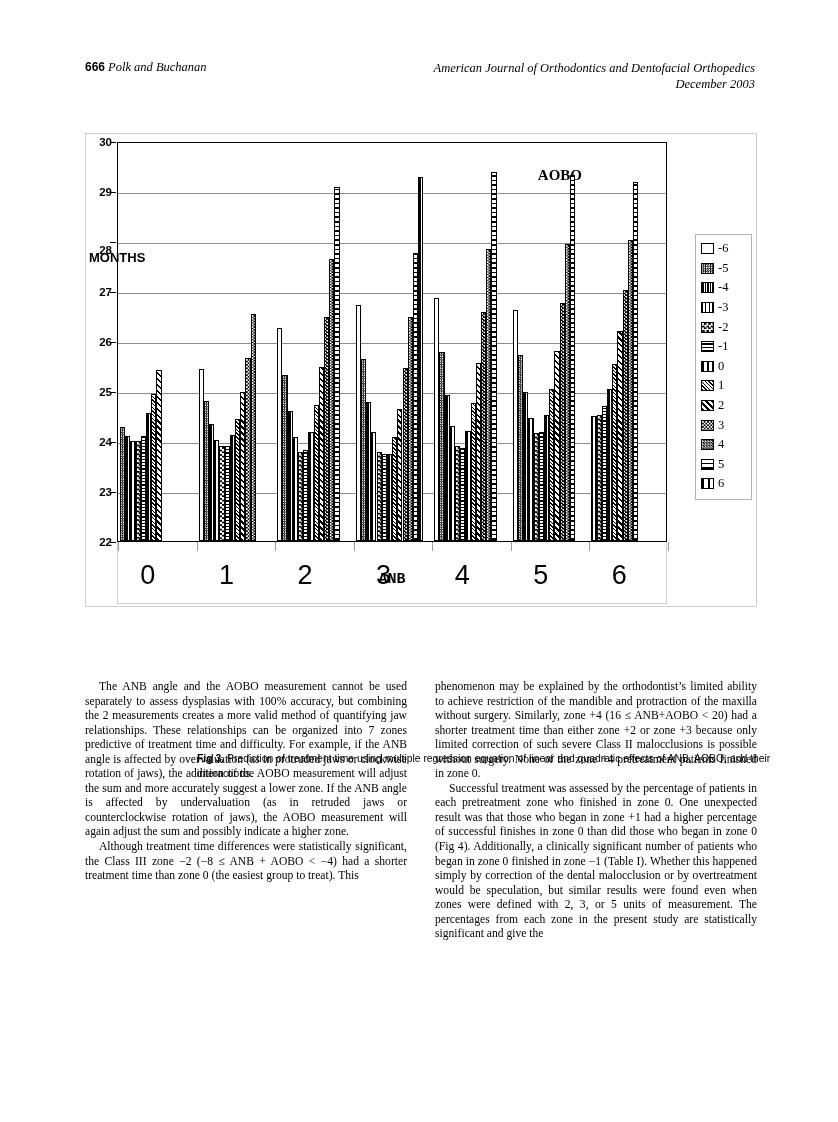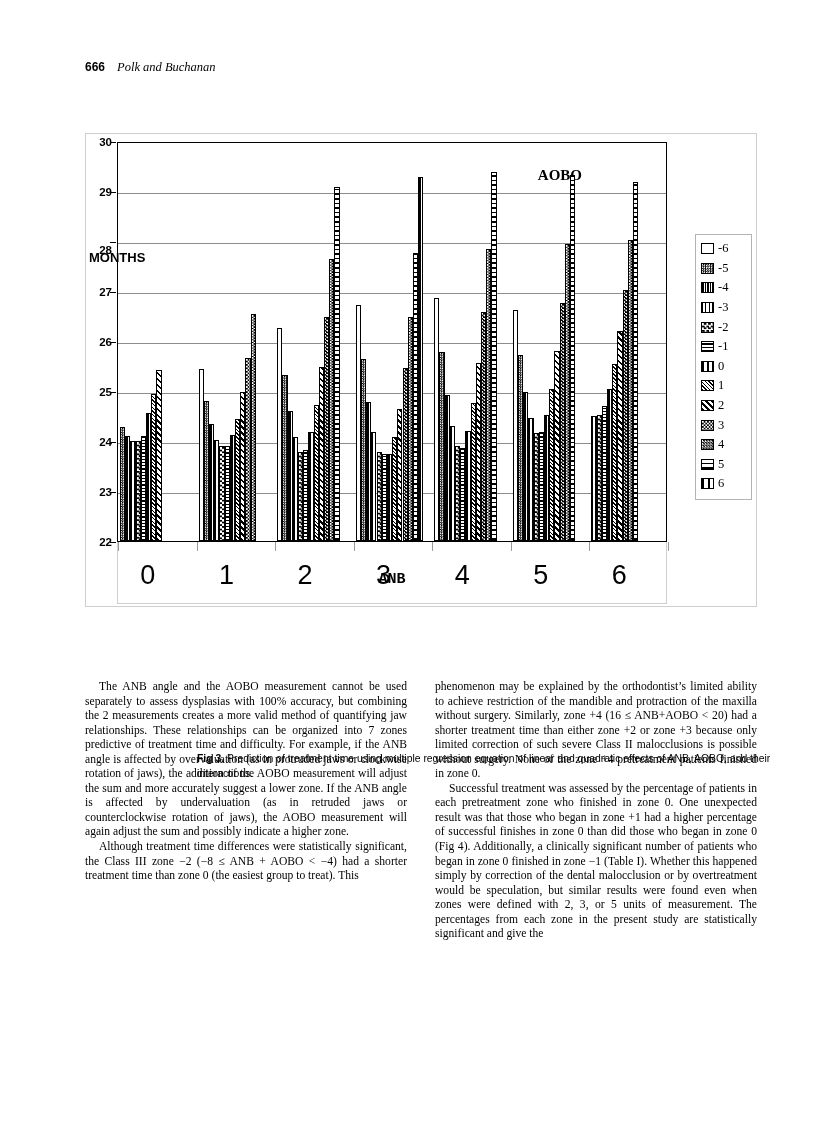--- a/index.html
+++ b/index.html
@@ -9,21 +9,21 @@
     font-family:"Liberation Serif", serif;
     color:#000;
     position:relative;
     overflow:hidden;
   }
   .page{position:relative;width:838px;height:1122px;}
 
   
   .runhead{position:absolute;left:85px;top:60px;width:670px;height:40px;}
   .rh-left{position:absolute;left:0;top:0;font-style:italic;font-size:12.5px;}
-  .rh-left b{font-style:normal;font-weight:bold;font-family:"Liberation Sans",sans-serif;font-size:12px;margin-right:12px;}
+  .rh-left b{font-style:normal;font-weight:bold;font-family:"Liberation Sans",sans-serif;font-size:12px;margin-right:3px;}
   .rh-right{position:absolute;right:0;top:0;text-align:right;font-style:italic;font-size:12.5px;line-height:16px;}
 
   
   .figure{position:absolute;left:85px;top:133px;width:670px;height:472px;}
   .chartbox{position:absolute;left:0;top:0;width:670px;height:472px;background:#fff;border:1px solid #cfcfcf;}
 
   
   .plot{
     position:absolute;left:31px;top:8px;width:550px;height:400px;
     border:1.6px solid #000;box-sizing:border-box;background:#fff;
@@ -83,20 +83,24 @@
   .col p.ind{text-indent:14px;}
 </style>
 </head>
 <body>
 
 <div class="page">
 
   <div class="runhead">
     <div class="rh-left">
       <b>666</b><span>Polk and Buchanan</span>
+    </div>
+    <div class="rh-right">
+      <div>American Journal of Orthodontics and Dentofacial Orthopedics</div>
+      <div>December 2003</div>
     </div>
   </div>
 
   <div class="figure">
     <div class="chartbox">
       <div class="ylabels" id="ylabels">
           <div class="ylab" style="top: 408px; text-align: center;">22</div>
           <div class="ytickmark" style="top: 408px;"></div>
           <div class="ylab" style="top: 358px;">23</div>
           <div class="ytickmark" style="top: 358px;"></div>

